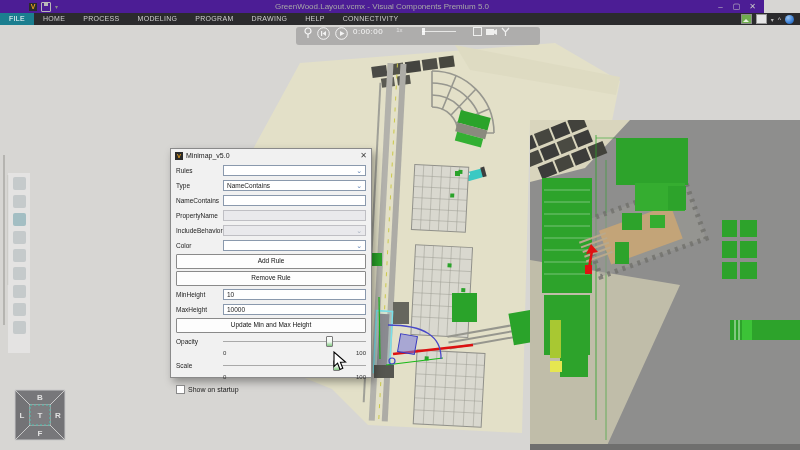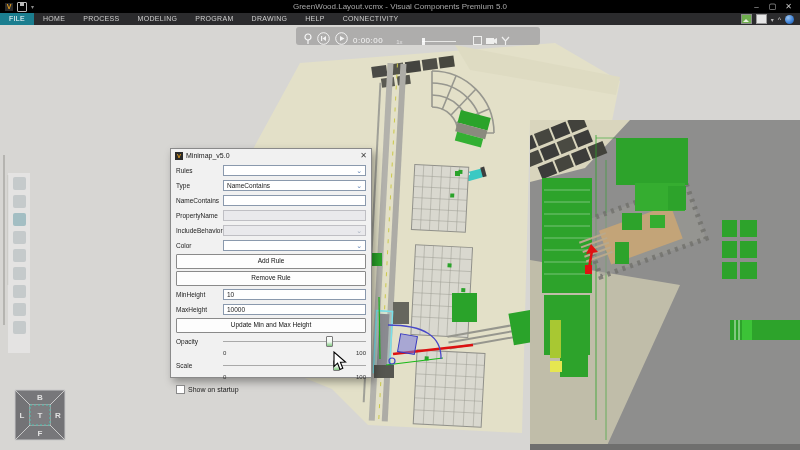--- a/index.html
+++ b/index.html
@@ -1,21 +1,21 @@
 <!DOCTYPE html>
 <html><head>
 <meta charset="utf-8">
 <style>
   html,body{margin:0;padding:0;}
   body{width:800px;height:450px;position:relative;overflow:hidden;
        font-family:"Liberation Sans",sans-serif;background:#d7d6d3;}
 
   
-  .titlebar{position:absolute;left:0;top:0;width:800px;height:13px;background:#000000;
-            display:flex;align-items:center;color:#b9b9b9;font-size:8px;z-index:40;}
+  .titlebar{position:absolute;left:0;top:0;width:740px;height:13px;background:#4c1d95;
+            display:flex;align-items:center;color:#b9b9b9;font-size:8px;z-index:40;padding-left:24px;}
   .qat{display:flex;align-items:center;gap:4px;padding-left:5px;}
   .vc-logo{width:8px;height:8px;background:#2a2a2a;color:#e8a020;font-size:7px;font-weight:bold;
            line-height:8px;text-align:center;}
   .save-ic{width:8px;height:8px;border:1px solid #b9b9b9;border-radius:1px;position:relative;}
   .save-ic:before{content:"";position:absolute;left:2px;top:0;width:4px;height:3px;background:#b9b9b9;}
   .qat-caret{font-size:6px;color:#8a8a8a;}
   .win-title{position:absolute;left:0;right:0;text-align:center;pointer-events:none;color:#a8a8a8;}
   .win-btns{margin-left:auto;display:flex;gap:1px;padding-right:4px;}
   .win-btn{width:15px;height:11px;text-align:center;line-height:11px;font-size:8px;color:#c8c8c8;}
 
@@ -33,21 +33,21 @@
   .mi-chev{font-size:7px;color:#cfcfcf;}
   .mi-globe{width:9px;height:9px;border-radius:50%;
             background:radial-gradient(circle at 35% 30%,#9cc4ef,#3a7fd5 60%,#1d4f96);}
 
   
   .viewport{position:absolute;left:0;top:25px;width:800px;height:425px;background:#d7d6d3;}
   .scene-svg{position:absolute;left:0;top:0;}
 
   
   .playbar{position:absolute;left:296px;top:2px;width:244px;height:18px;border-radius:3px;
-           background:rgba(125,125,125,.45);display:flex;align-items:flex-end;gap:5px;
+           background:rgba(125,125,125,.45);display:flex;align-items:flex-start;gap:5px;
            padding:0 8px;box-sizing:border-box;color:rgba(255,255,255,.9);z-index:5;}
   .pb-time{font-size:8px;letter-spacing:.5px;}
   .pb-speed{font-size:6px;color:rgba(255,255,255,.65);margin-left:8px;}
   .pb-slider{position:relative;width:34px;height:8px;margin-left:14px;}
   .pb-slider .tr{position:absolute;left:0;top:4px;width:100%;height:1px;background:rgba(255,255,255,.7);}
   .pb-slider .hd{position:absolute;left:0;top:1px;width:3px;height:7px;background:rgba(255,255,255,.85);}
   .pb-right{display:flex;gap:4px;margin-left:12px;align-items:center;}
 
   
   .left-toolbar{position:absolute;left:8px;top:148px;width:22px;height:180px;

